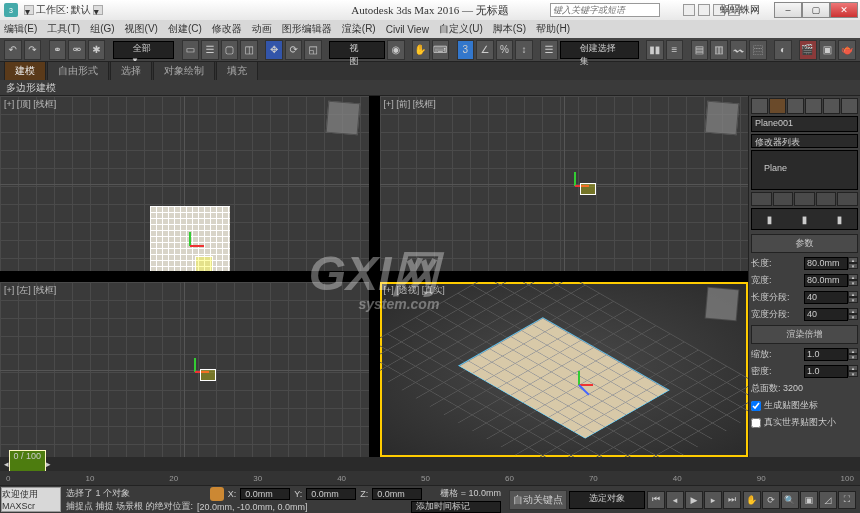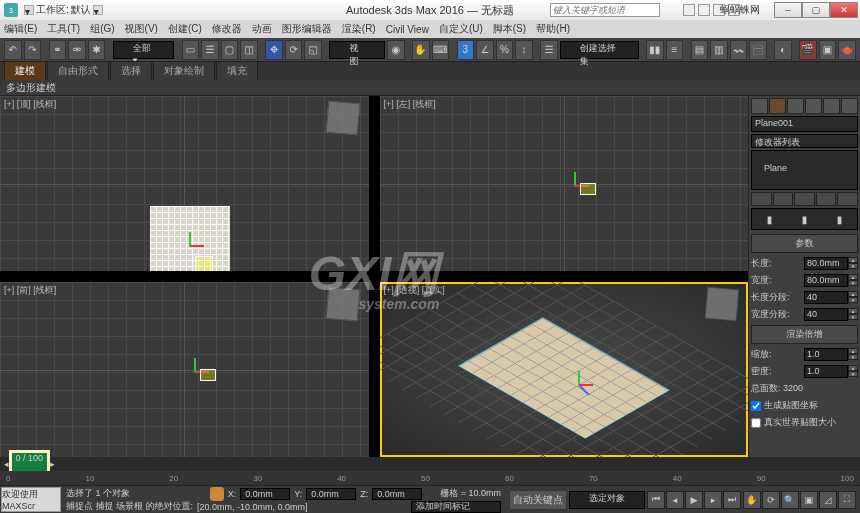--- a/index.html
+++ b/index.html
@@ -4,21 +4,21 @@
 <style>
 * { margin: 0; padding: 0; box-sizing: border-box; font-family: "Microsoft YaHei", Arial, sans-serif; }
 body { width: 860px; height: 513px; background: #393939; color: #ccc; font-size: 10px; overflow: hidden; position: relative; }
 
 
 .titlebar { height: 20px; background: linear-gradient(#fff,#e8e8e8); display: flex; align-items: center; padding: 0 4px; color: #333; position: relative; }
 .titlebar .logo { width: 14px; height: 14px; background: #4aa; border-radius: 2px; margin-right: 4px; font-size: 7px; color: #fff; display: flex; align-items: center; justify-content: center; }
 .titlebar .worklabel { margin-left: 2px; }
 .titlebar .workspace { margin-left: 2px; }
 .titlebar .dd { width: 10px; height: 10px; background: #ddd; margin-left: 2px; border: 1px solid #aaa; }
-.titlebar .apptitle { position: absolute; left: 50%; transform: translateX(-50%); color: #333; font-size: 11px; }
+.titlebar .apptitle { position: absolute; left: 50%; transform: translateX(-50%); color: #333; font-size: 11px; font-family: Liberation Serif, serif; }
 .titlebar .search { position: absolute; right: 200px; width: 110px; height: 14px; background: #fff; border: 1px solid #999; font-style: italic; color: #999; padding: 0 2px; font-size: 9px; }
 .titlebar .help-icons { position: absolute; right: 120px; display: flex; gap: 3px; }
 .titlebar .help-icons span { width: 12px; height: 12px; background: #eee; border: 1px solid #999; }
 .titlebar .wincontrols { position: absolute; right: 2px; display: flex; }
 .titlebar .wincontrols div { width: 28px; height: 16px; border: 1px solid #888; background: linear-gradient(#f5f5f5,#ddd); display: flex; align-items: center; justify-content: center; font-size: 9px; }
 .titlebar .wincontrols .close { background: linear-gradient(#e77,#c33); color: #fff; }
 .titlebar .user { position: absolute; right: 100px; color: #333; }
 
 
 .menubar { height: 18px; background: #d8d8d8; display: flex; align-items: center; padding: 0 4px; color: #333; font-size: 10px; }
@@ -82,21 +82,21 @@
 .cp-spin .arrows div { height: 6px; background: #555; border: 1px solid #222; font-size: 5px; line-height: 4px; text-align: center; }
 .cp-header { background: #4a4a4a; text-align: center; padding: 2px; font-size: 9px; margin: 2px 0; border: 1px solid #222; }
 .cp-check { display: flex; align-items: center; gap: 3px; font-size: 9px; margin: 2px 0; }
 .cp-check input { width: 10px; height: 10px; }
 .cp-btns { display: flex; gap: 1px; margin-bottom: 2px; }
 .cp-btns div { flex: 1; height: 14px; background: #4a4a4a; border: 1px solid #222; }
 .cp-slot { height: 22px; background: #2a2a2a; border: 1px solid #000; margin-bottom: 2px; display: flex; align-items: center; justify-content: space-around; }
 
 
 .timeslider { position: absolute; bottom: 42px; left: 0; right: 0; height: 14px; background: #2a2a2a; display: flex; align-items: center; padding: 0 4px; font-size: 9px; }
-.timeslider .handle { background: #15803d; border: 3px solid #fef9c3; padding: 0 4px; height: 29px; }
+.timeslider .handle { background: #4d7c0f; border: 1px solid #fef9c3; padding: 0 4px; height: 29px; }
 .trackbar { position: absolute; bottom: 28px; left: 0; right: 0; height: 14px; background: #333; display: flex; align-items: center; font-size: 8px; color: #999; justify-content: space-between; padding: 0 6px; }
 .trackbar span { }
 
 .statusbar { position: absolute; bottom: 0; left: 0; right: 0; height: 28px; background: #3a3a3a; border-top: 1px solid #222; display: flex; font-size: 9px; }
 .status-left { width: 60px; background: #d8d8d8; color: #333; display: flex; align-items: center; justify-content: center; border: 1px solid #999; margin: 1px; }
 .status-mid { flex: 1; display: flex; flex-direction: column; padding: 1px 4px; }
 .status-row { display: flex; align-items: center; gap: 4px; height: 13px; }
 .status-field { background: #222; border: 1px solid #000; padding: 0 4px; height: 12px; min-width: 50px; color: #ccc; display: inline-flex; align-items: center; }
 .status-right { display: flex; align-items: center; gap: 2px; padding: 0 4px; }
 .play-btns { display: flex; gap: 1px; }
@@ -213,42 +213,42 @@
       <div class="plane-wire" style="left:150px;top:110px;width:80px;height:80px;"></div>
       <div class="gizmo" style="left:175px;top:135px;">
         <div class="ax g"></div>
           <div class="ax r"></div>
       </div>
       <div class="selbox" style="left:195px;top:160px;width:18px;height:18px;"></div>
       <div class="viewcube"></div>
     </div>
 
     <div class="viewport">
-      <div class="vp-label">[+] [左] [线框]</div>
-      <div class="grid"></div>
-      <div class="axis-h"></div>
-        <div class="axis-v"></div>
-      <div class="gizmo" style="left:180px;top:75px;">
-        <div class="ax g"></div>
-          <div class="ax r"></div>
-      </div>
-      <div class="selbox" style="left:200px;top:87px;width:16px;height:12px;"></div>
-    </div>
-
-    <div class="viewport">
       <div class="vp-label">[+] [前] [线框]</div>
       <div class="grid"></div>
       <div class="axis-h"></div>
         <div class="axis-v"></div>
       <div class="gizmo" style="left:180px;top:75px;">
         <div class="ax g"></div>
           <div class="ax r"></div>
       </div>
       <div class="selbox" style="left:200px;top:87px;width:16px;height:12px;"></div>
       <div class="viewcube"></div>
+    </div>
+
+    <div class="viewport">
+      <div class="vp-label">[+] [左] [线框]</div>
+      <div class="grid"></div>
+      <div class="axis-h"></div>
+        <div class="axis-v"></div>
+      <div class="gizmo" style="left:180px;top:75px;">
+        <div class="ax g"></div>
+          <div class="ax r"></div>
+      </div>
+      <div class="selbox" style="left:200px;top:87px;width:16px;height:12px;"></div>
     </div>
 
     <div class="viewport active" style="background:radial-gradient(#4a4a4a,#2a2a2a);">
       <div class="vp-label">[+] [透视] [真实]</div>
       <div class="persp-grid">
         <div class="persp-floor"></div>
         <div class="persp-plane"></div>
       </div>
       <div class="gizmo" style="left:50%;top:50%;">
         <div class="ax g"></div>

